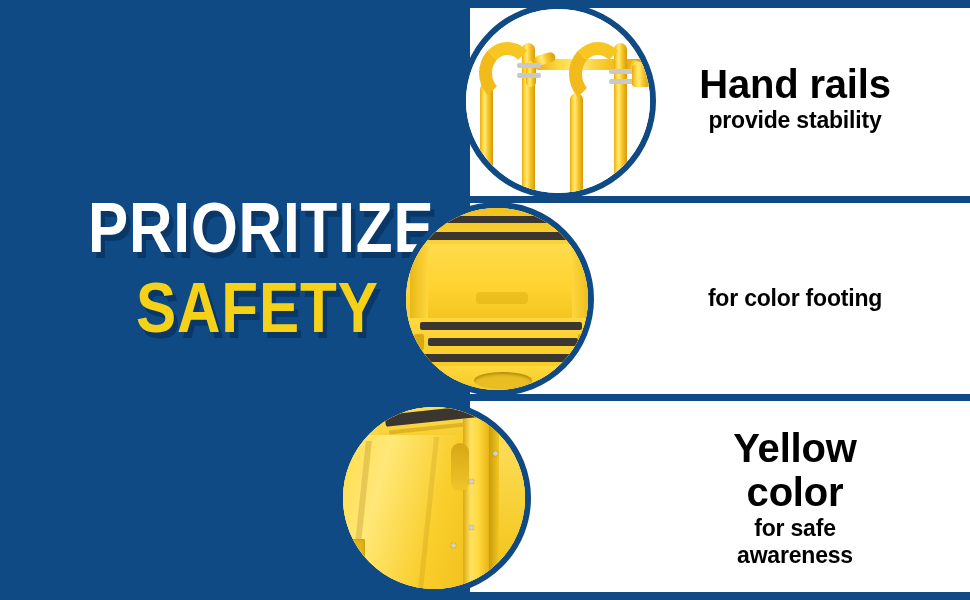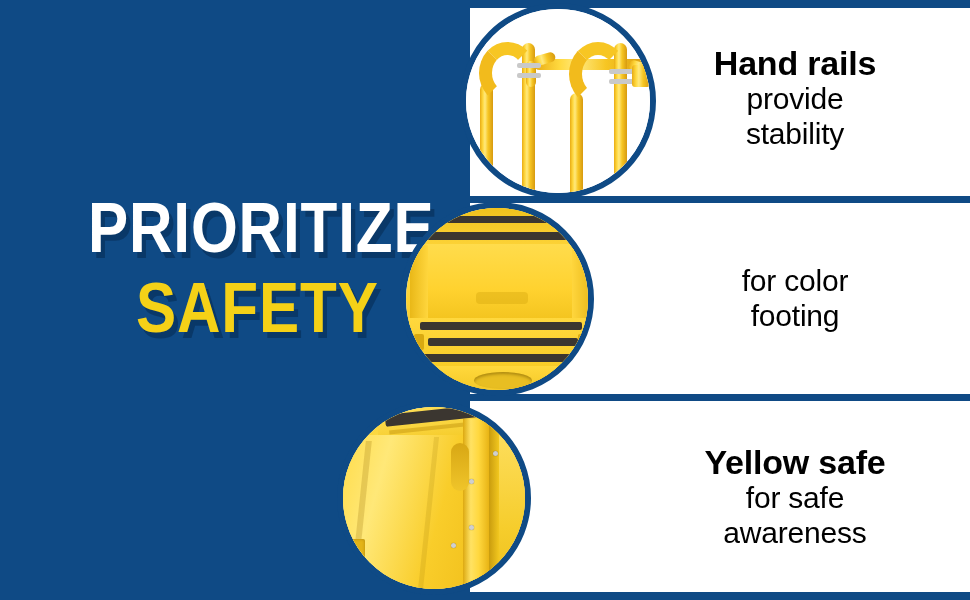--- a/index.html
+++ b/index.html
@@ -84,28 +84,28 @@
     justify-content: center;
   }
   .feature-text {
     text-align: center;
     color: #000000;
     padding-left: 150px;
     width: 350px;
     box-sizing: border-box;
   }
   .feature-title {
-    font-size: 34px;
+    font-size: 40px;
     font-weight: bold;
     line-height: 1.12;
     letter-spacing: -0.2px;
   }
   .feature-sub {
-    font-size: 30px;
-    font-weight: normal;
+    font-size: 23px;
+    font-weight: bold;
     line-height: 1.16;
     letter-spacing: -0.2px;
   }
 
   .divider {
     position: absolute;
     left: 0;
     width: 970px;
     height: 7px;
     background: #0f4a85;
@@ -311,18 +311,18 @@
   </div>
 
   <div class="feature-row" style="top:203px; height:191px;">
     <div class="feature-text">
       <div class="feature-sub">for color footing</div>
     </div>
   </div>
 
   <div class="feature-row" style="top:401px; height:192px;">
     <div class="feature-text">
-      <div class="feature-title">Yellow safe</div>
+      <div class="feature-title">Yellow color</div>
       <div class="feature-sub">for safe awareness</div>
     </div>
   </div>
 
 </div>
 
 </body></html>

